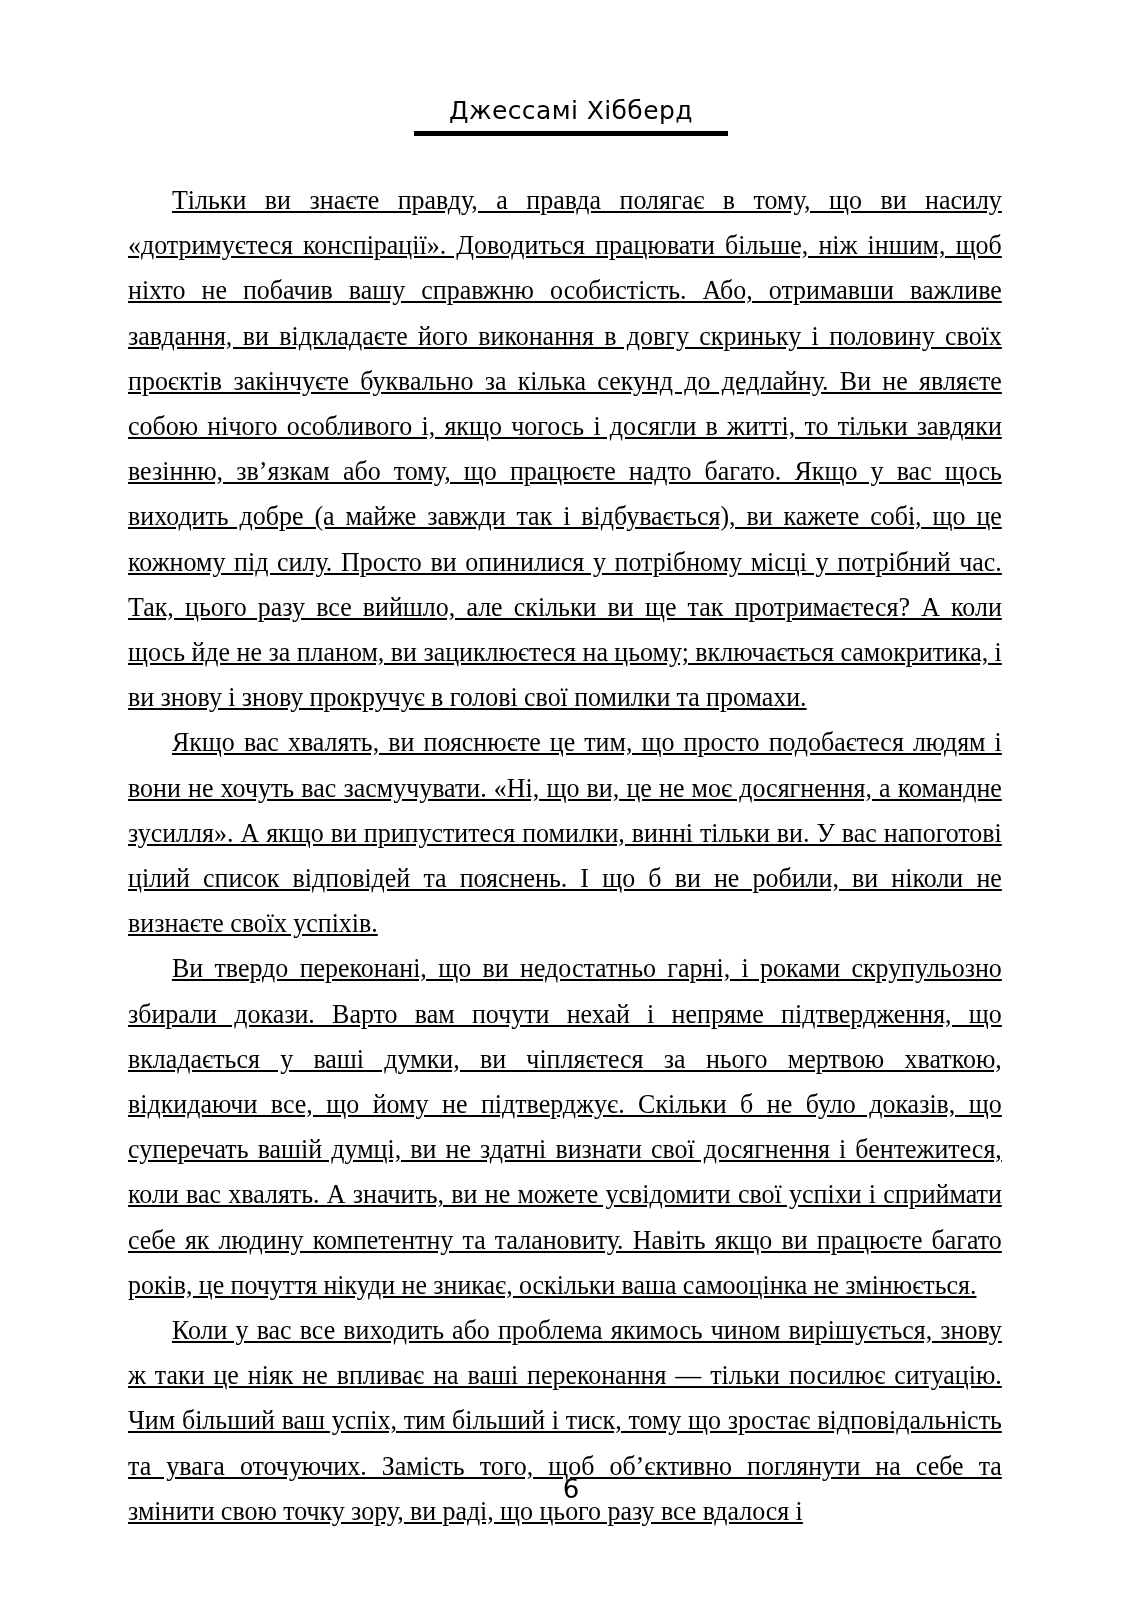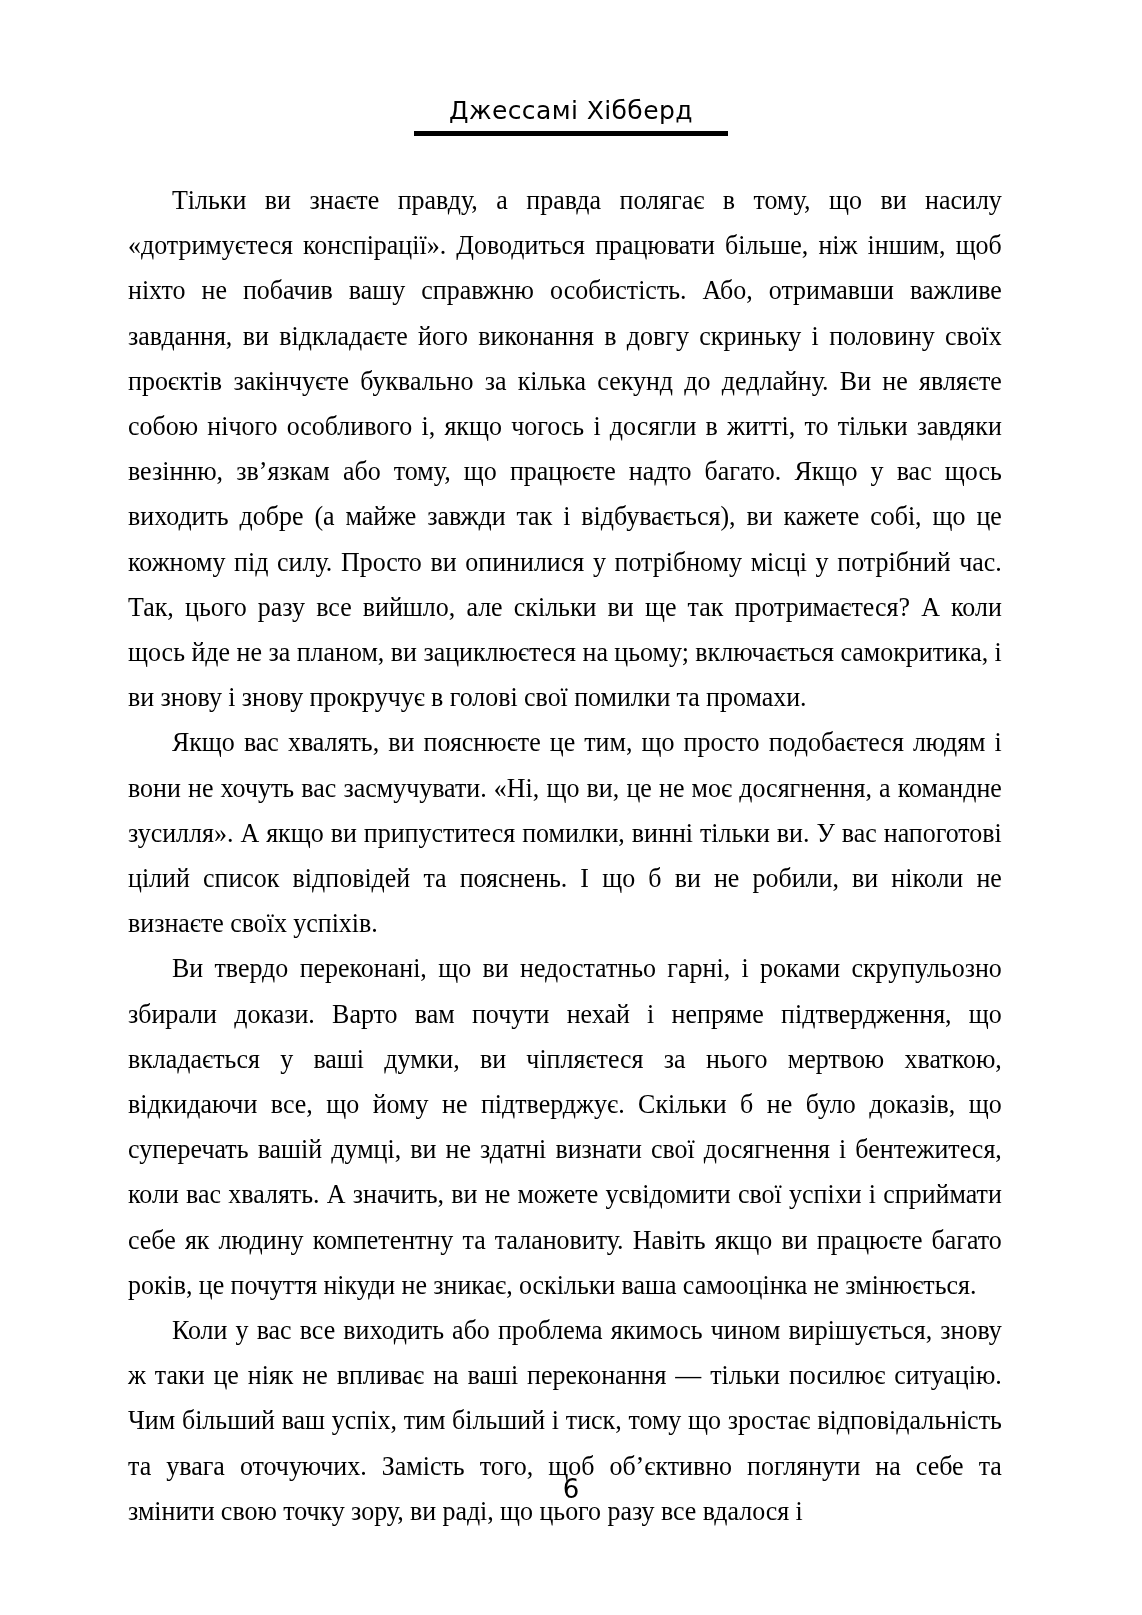--- a/index.html
+++ b/index.html
@@ -47,20 +47,21 @@
     height: 5px;
     background: #000000;
   }
 
   
   .textblock {
     position: absolute;
     top: 178px;
     left: 128px;
     width: 874px;
+    text-decoration: underline;
   }
   .para {
     margin: 0;
     text-align: justify;
     text-justify: inter-word;
     font-size: 27.2px;
     line-height: 45.2px;
     text-indent: 46px;
     font-stretch: condensed;
     transform: scaleX(0.955);

